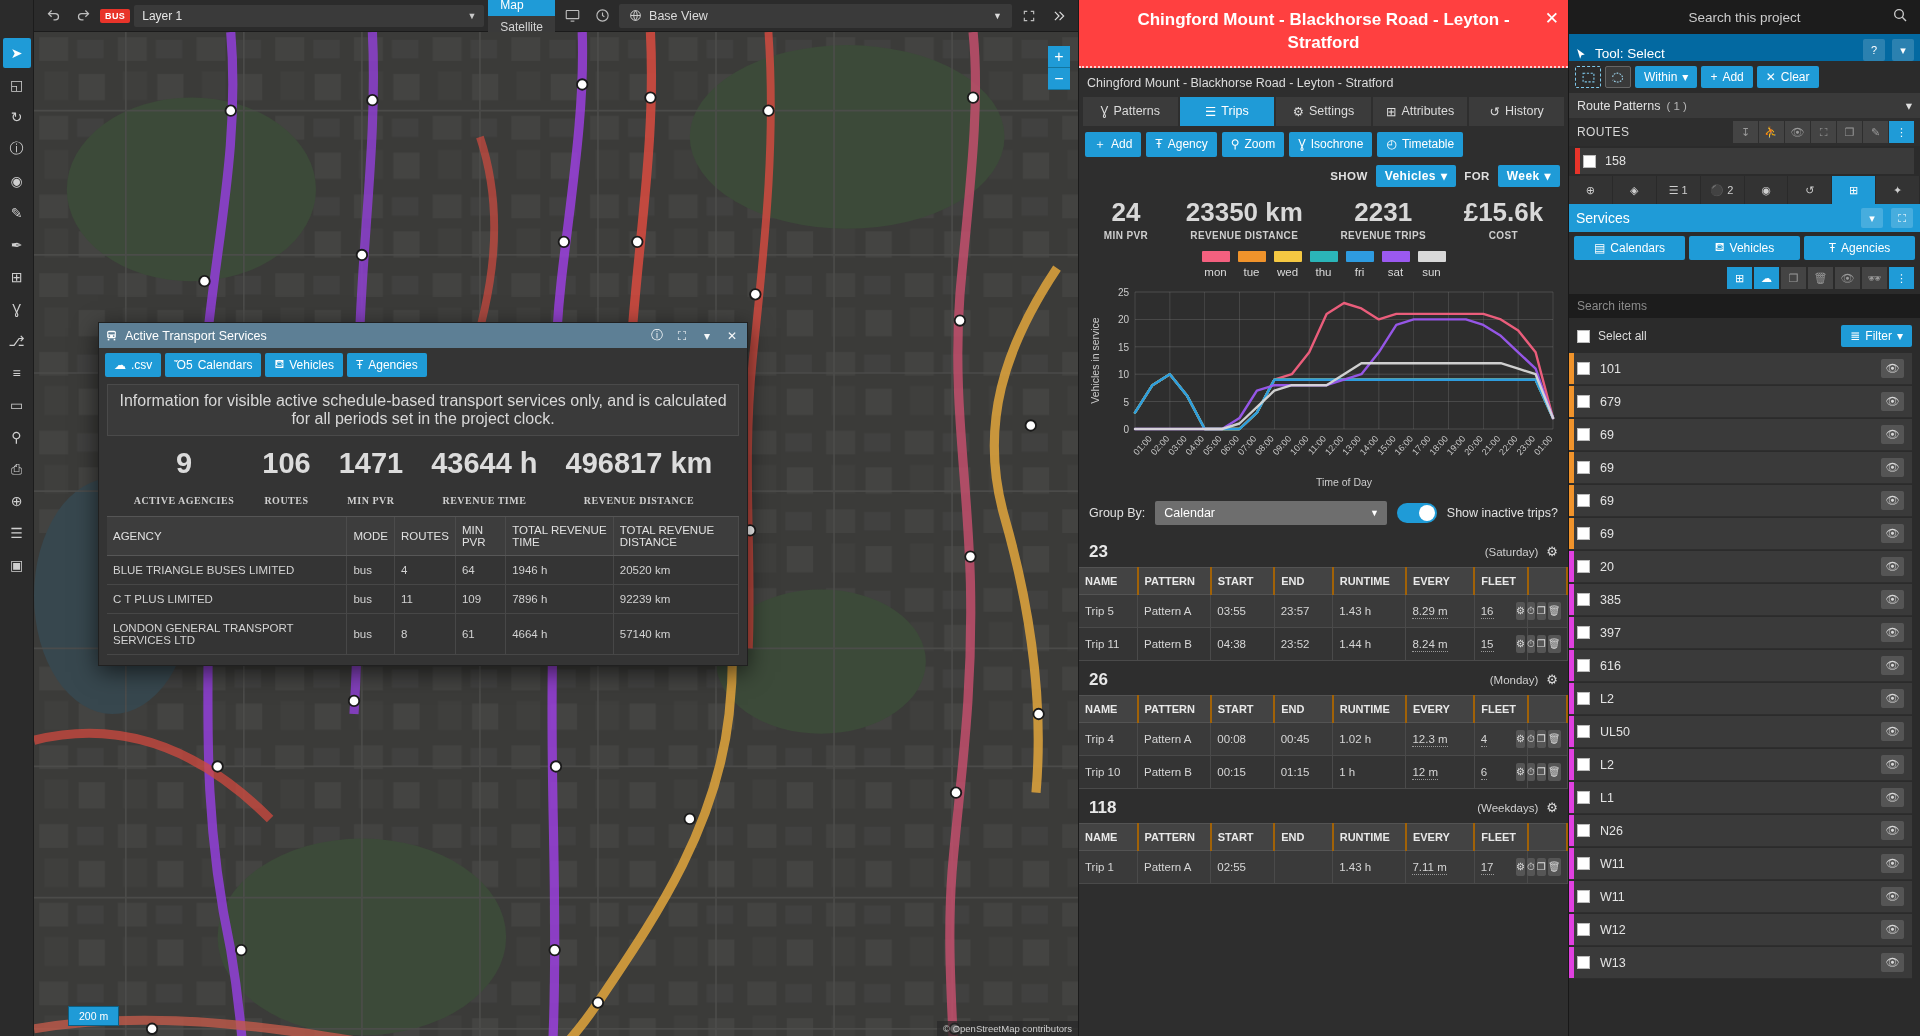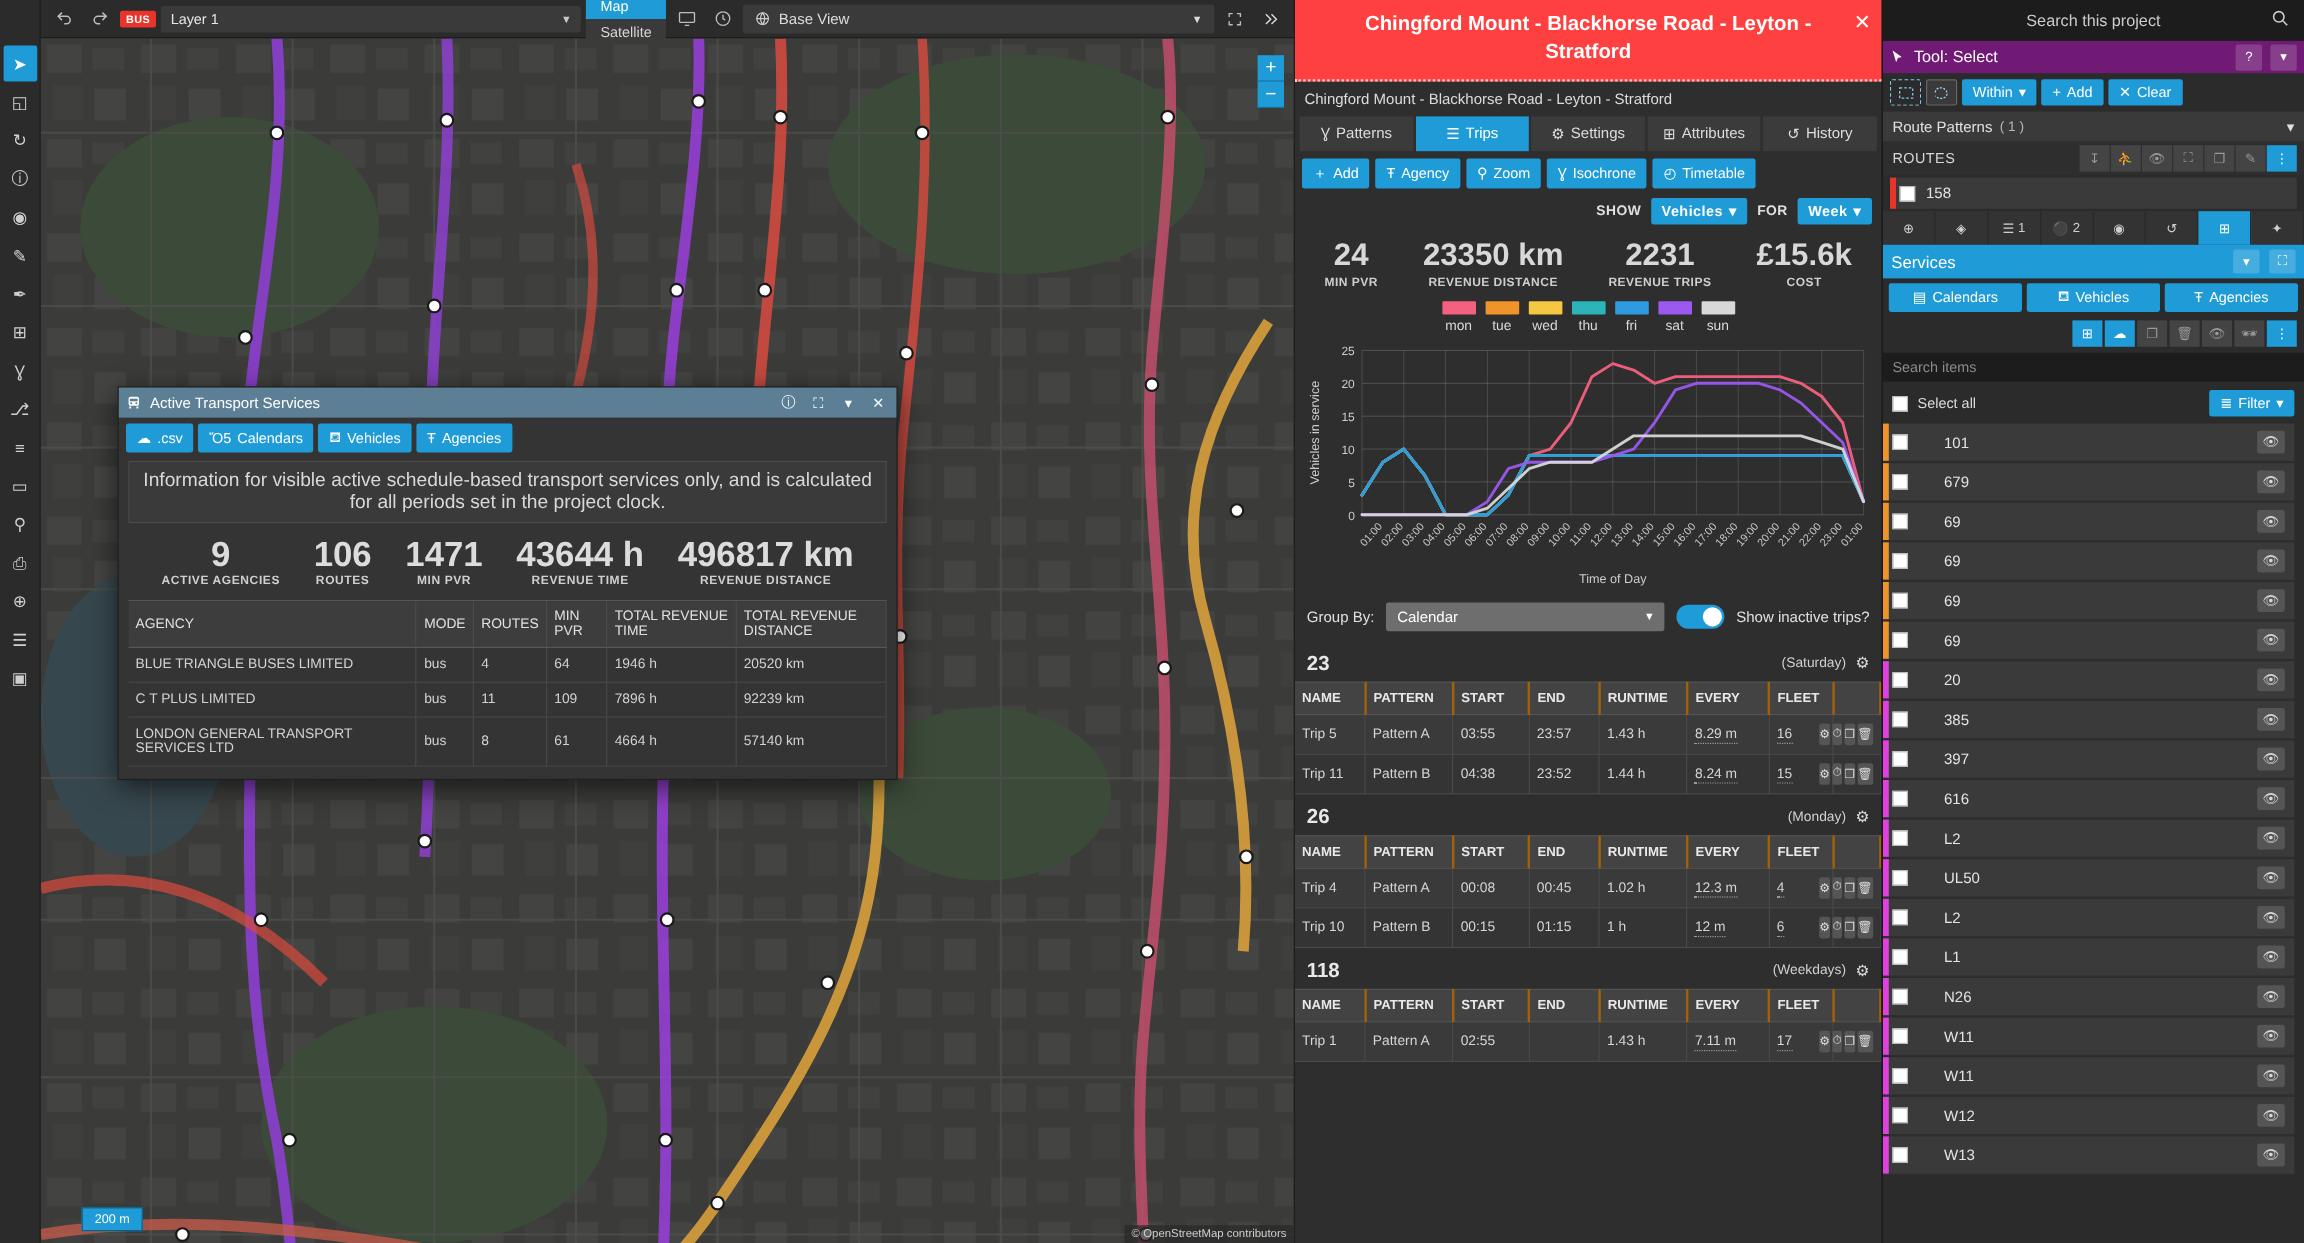--- a/index.html
+++ b/index.html
@@ -96,21 +96,21 @@
     border-radius: 2px; display: inline-flex; align-items: center; gap: 5px; cursor: pointer;
     white-space: nowrap; border: none; font-family: inherit;
   }
   .dlg-note {
     margin: 2px 8px 8px; border: 1px solid #4a4a4a; background: #3a3a3a;
     padding: 7px 8px; font-size: 16px; color: #d8d8d8; text-align: center;
   }
   .stats-row { display: flex; justify-content: center; gap: 28px; padding: 4px 8px 10px; }
   .stat { text-align: center; }
   .stat .v { font-size: 29px; font-weight: bold; color: #dcdcdc; line-height: 1.05; }
-  .stat .l { font-size: 10px; font-weight: bold; letter-spacing: .5px; color: #cfcfcf; margin-top: 1px; }
+  .stat .l { font-size: 10px; font-weight: bold; letter-spacing: .5px; color: #cfcfcf; margin-top: 17px; font-family: Liberation Serif, serif; }
 
   .dlg-tablewrap { margin: 0 8px 10px; max-height: 160px; overflow-y: auto; border-top: 1px solid #555; position: relative; }
   table.agencies { width: 100%; border-collapse: collapse; font-size: 11.5px; }
   table.agencies th {
     text-align: left; padding: 7px 6px; font-weight: normal; color: #e0e0e0;
     background: #3d3d3d; border-bottom: 1px solid #575757; border-right: 1px solid #4b4b4b;
     vertical-align: middle;
   }
   table.agencies td {
     padding: 8px 6px; color: #d2d2d2; border-bottom: 1px solid #474747; border-right: 1px solid #474747;
@@ -202,21 +202,21 @@
   .sidebar {
     width: 352px; flex: 0 0 352px; background: #2b2b2b; border-left: 1px solid #181818;
     display: flex; flex-direction: column; overflow: hidden;
   }
   .sb-search {
     height: 34px; background: #1c1c1c; display: flex; align-items: center; justify-content: center;
     position: relative; color: #cccccc; font-size: 13.5px;
   }
   .sb-search .mag { position: absolute; right: 12px; font-size: 16px; }
   .sb-toolhdr {
-    background: #701a75; color: #fff; height: 27px; display: flex; align-items: center;
+    background: #0369a1; color: #fff; height: 27px; display: flex; align-items: flex-end;
     gap: 7px; padding: 0 6px; font-size: 13.5px;
   }
   .sb-toolhdr .sp { flex: 1; }
   .sb-toolhdr .sq {
     width: 22px; height: 22px; display: flex; align-items: center; justify-content: center;
     background: rgba(255,255,255,.16); border-radius: 2px; cursor: pointer; font-size: 11px;
   }
   .sb-toolrow { display: flex; gap: 4px; padding: 5px 6px; align-items: center; }
   .selbox {
     width: 26px; height: 22px; border: 1px dashed #7fc8ea; border-radius: 2px;
@@ -271,21 +271,21 @@
   .svc-list { flex: 1 1 auto; overflow-y: auto; }
   .svc-list::-webkit-scrollbar { width: 9px; }
   .svc-list::-webkit-scrollbar-thumb { background: #6fa8c7; border-radius: 4px; }
   .svc-list::-webkit-scrollbar-track { background: #242424; }
   .svc-item {
     display: flex; align-items: center; gap: 10px; background: #3a3a3a; margin: 1px 8px 1px 0;
     padding: 6px 8px; font-size: 12.5px; color: #e4e4e4; position: relative; cursor: pointer;
     border-bottom: 1px solid #2e2e2e;
   }
   .svc-item .bar { position: absolute; left: 0; top: 0; bottom: 0; width: 5px; }
-  .svc-item .nm { flex: 1; margin-left: 20px; }
+  .svc-item .nm { flex: 1; }
   .svc-item .eye {
     width: 23px; height: 19px; background: #555; border-radius: 2px; display: flex;
     align-items: center; justify-content: center; color: #d8d8d8; font-size: 11px; cursor: pointer;
   }
   .icon { display: inline-flex; align-items: center; justify-content: center; line-height: 1; }
 </style>
 </head>
 <body>
 
 <div class="app">

